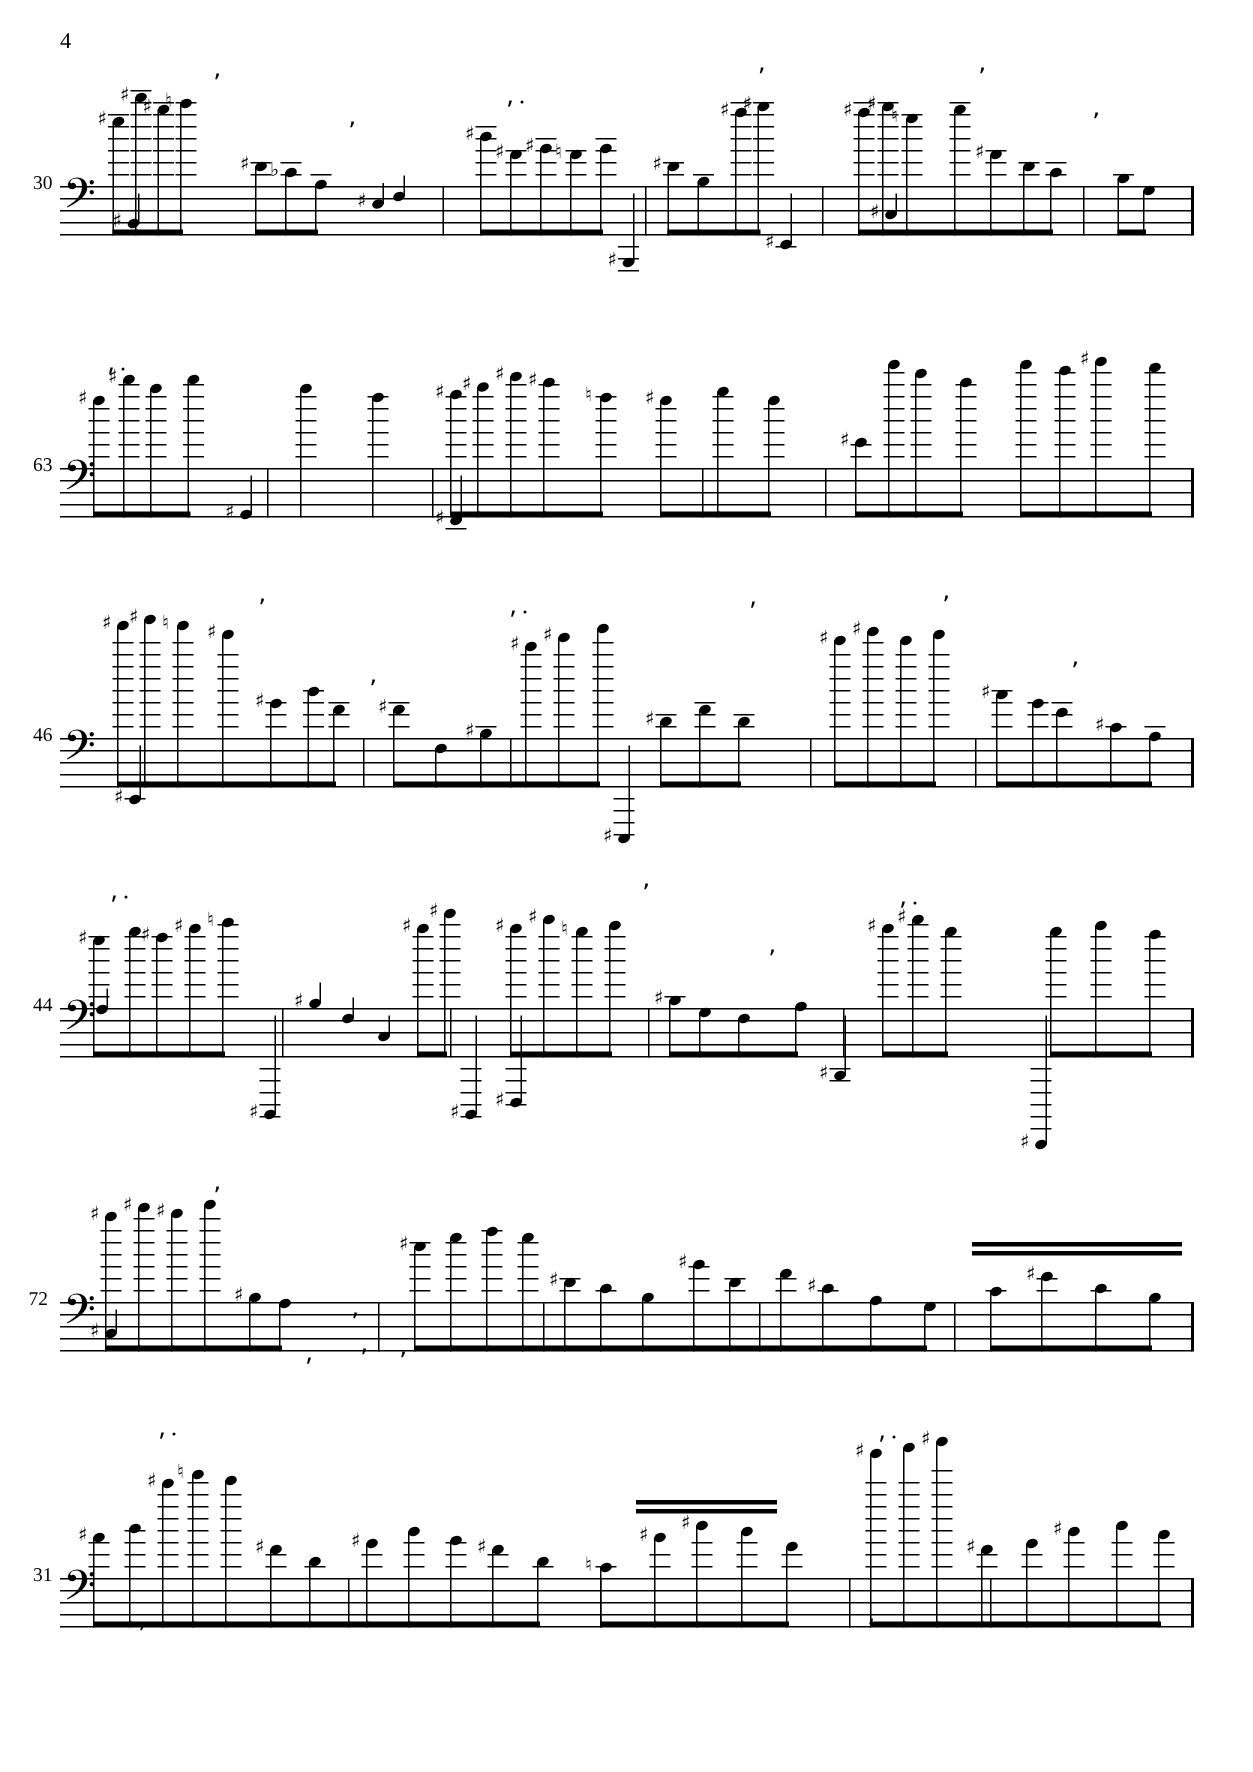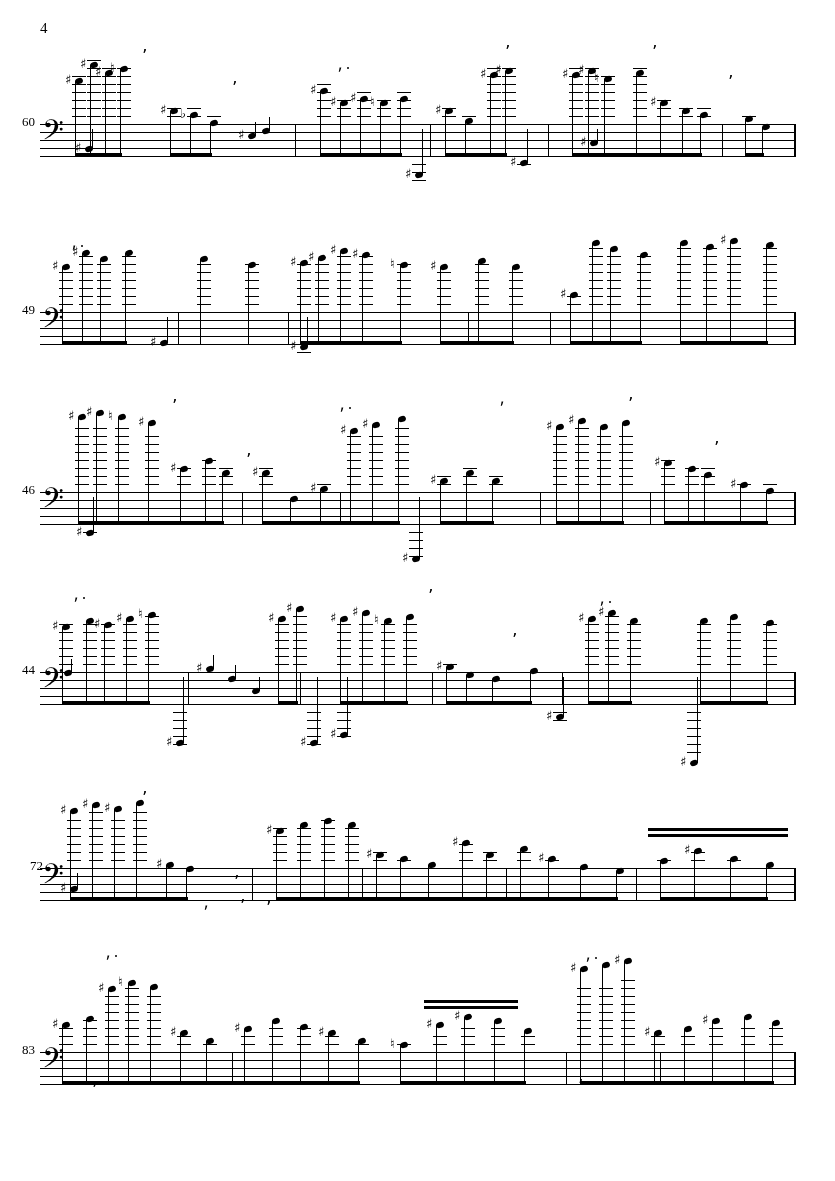--- a/index.html
+++ b/index.html
@@ -118,21 +118,21 @@
 </style>
 </head>
 <body>
 
 <div class="page">
 
   <div class="page-number">4</div>
 
   <div id="systems-root">
       <div class="system" style="top: 0px;">
-        <div class="measure-number" style="left: 22px; top: 114px;">60</div>
+        <div class="measure-number" style="left: 22px; top: 114px;">30</div>
         <div class="staff" style="top: 124px;">
           <div class="line l0"></div>
           <div class="line l1"></div>
           <div class="line l2"></div>
           <div class="line l3"></div>
           <div class="line l4"></div>
         </div>
         <div class="clef" style="left: 42px; top: 116px;">𝄢</div>
         <div class="barline" style="left: 295px; top: 124px;"></div>
         <div class="barline" style="left: 430px; top: 124px;"></div>
@@ -352,21 +352,21 @@
         <div class="beam" style="left: 490px; top: 153px; width: 17px; height: 2.6px;"></div>
         <div class="beam" style="left: 572px; top: 153px; width: 18px; height: 2.6px;"></div>
         <div class="beam" style="left: 588px; top: 153px; width: 18px; height: 2.6px;"></div>
         <div class="beam" style="left: 604px; top: 153px; width: 34px; height: 2.6px;"></div>
         <div class="beam" style="left: 636px; top: 153px; width: 26px; height: 2.6px;"></div>
         <div class="beam" style="left: 660px; top: 153px; width: 24px; height: 2.6px;"></div>
         <div class="beam" style="left: 682px; top: 153px; width: 20px; height: 2.6px;"></div>
         <div class="beam" style="left: 745px; top: 153px; width: 19px; height: 2.6px;"></div>
       </div>
       <div class="system" style="top: 0px;">
-        <div class="measure-number" style="left: 22px; top: 302px;">49</div>
+        <div class="measure-number" style="left: 22px; top: 302px;">63</div>
         <div class="staff" style="top: 312px;">
           <div class="line l0"></div>
           <div class="line l1"></div>
           <div class="line l2"></div>
           <div class="line l3"></div>
           <div class="line l4"></div>
         </div>
         <div class="clef" style="left: 42px; top: 304px;">𝄢</div>
         <div class="barline" style="left: 178px; top: 312px;"></div>
         <div class="barline" style="left: 288px; top: 312px;"></div>
@@ -1065,21 +1065,21 @@
         <div class="beam" style="left: 384px; top: 701px; width: 24px; height: 2.6px;"></div>
         <div class="beam" style="left: 446px; top: 701px; width: 22px; height: 2.6px;"></div>
         <div class="beam" style="left: 466px; top: 701px; width: 28px; height: 2.6px;"></div>
         <div class="beam" style="left: 492px; top: 701px; width: 40px; height: 2.6px;"></div>
         <div class="beam" style="left: 588px; top: 701px; width: 22px; height: 2.6px;"></div>
         <div class="beam" style="left: 608px; top: 701px; width: 24px; height: 2.6px;"></div>
         <div class="beam" style="left: 700px; top: 701px; width: 32px; height: 2.6px;"></div>
         <div class="beam" style="left: 730px; top: 701px; width: 38px; height: 2.6px;"></div>
       </div>
       <div class="system" style="top: 0px;">
-        <div class="measure-number" style="left: 30px; top: 858px;">72</div>
+        <div class="measure-number" style="left: 19px; top: 858px;">72</div>
         <div class="staff" style="top: 868px;">
           <div class="line l0"></div>
           <div class="line l1"></div>
           <div class="line l2"></div>
           <div class="line l3"></div>
           <div class="line l4"></div>
         </div>
         <div class="clef" style="left: 42px; top: 860px;">𝄢</div>
         <div class="barline" style="left: 252px; top: 868px;"></div>
         <div class="barline" style="left: 362px; top: 868px;"></div>
@@ -1228,21 +1228,21 @@
         <div class="beam" style="left: 462px; top: 897px; width: 26px; height: 2.6px;"></div>
         <div class="beam" style="left: 486px; top: 897px; width: 36px; height: 2.6px;"></div>
         <div class="beam" style="left: 520px; top: 897px; width: 30px; height: 2.6px;"></div>
         <div class="beam" style="left: 548px; top: 897px; width: 34px; height: 2.6px;"></div>
         <div class="beam" style="left: 580px; top: 897px; width: 38px; height: 2.6px;"></div>
         <div class="beam" style="left: 660px; top: 897px; width: 36px; height: 2.6px;"></div>
         <div class="beam" style="left: 694px; top: 897px; width: 38px; height: 2.6px;"></div>
         <div class="beam" style="left: 730px; top: 897px; width: 38px; height: 2.6px;"></div>
       </div>
       <div class="system" style="top: 0px;">
-        <div class="measure-number" style="left: 22px; top: 1042px;">83</div>
+        <div class="measure-number" style="left: 22px; top: 1042px;">31</div>
         <div class="staff" style="top: 1052px;">
           <div class="line l0"></div>
           <div class="line l1"></div>
           <div class="line l2"></div>
           <div class="line l3"></div>
           <div class="line l4"></div>
         </div>
         <div class="clef" style="left: 42px; top: 1044px;">𝄢</div>
         <div class="barline" style="left: 232px; top: 1052px;"></div>
         <div class="barline" style="left: 400px; top: 1052px;"></div>

